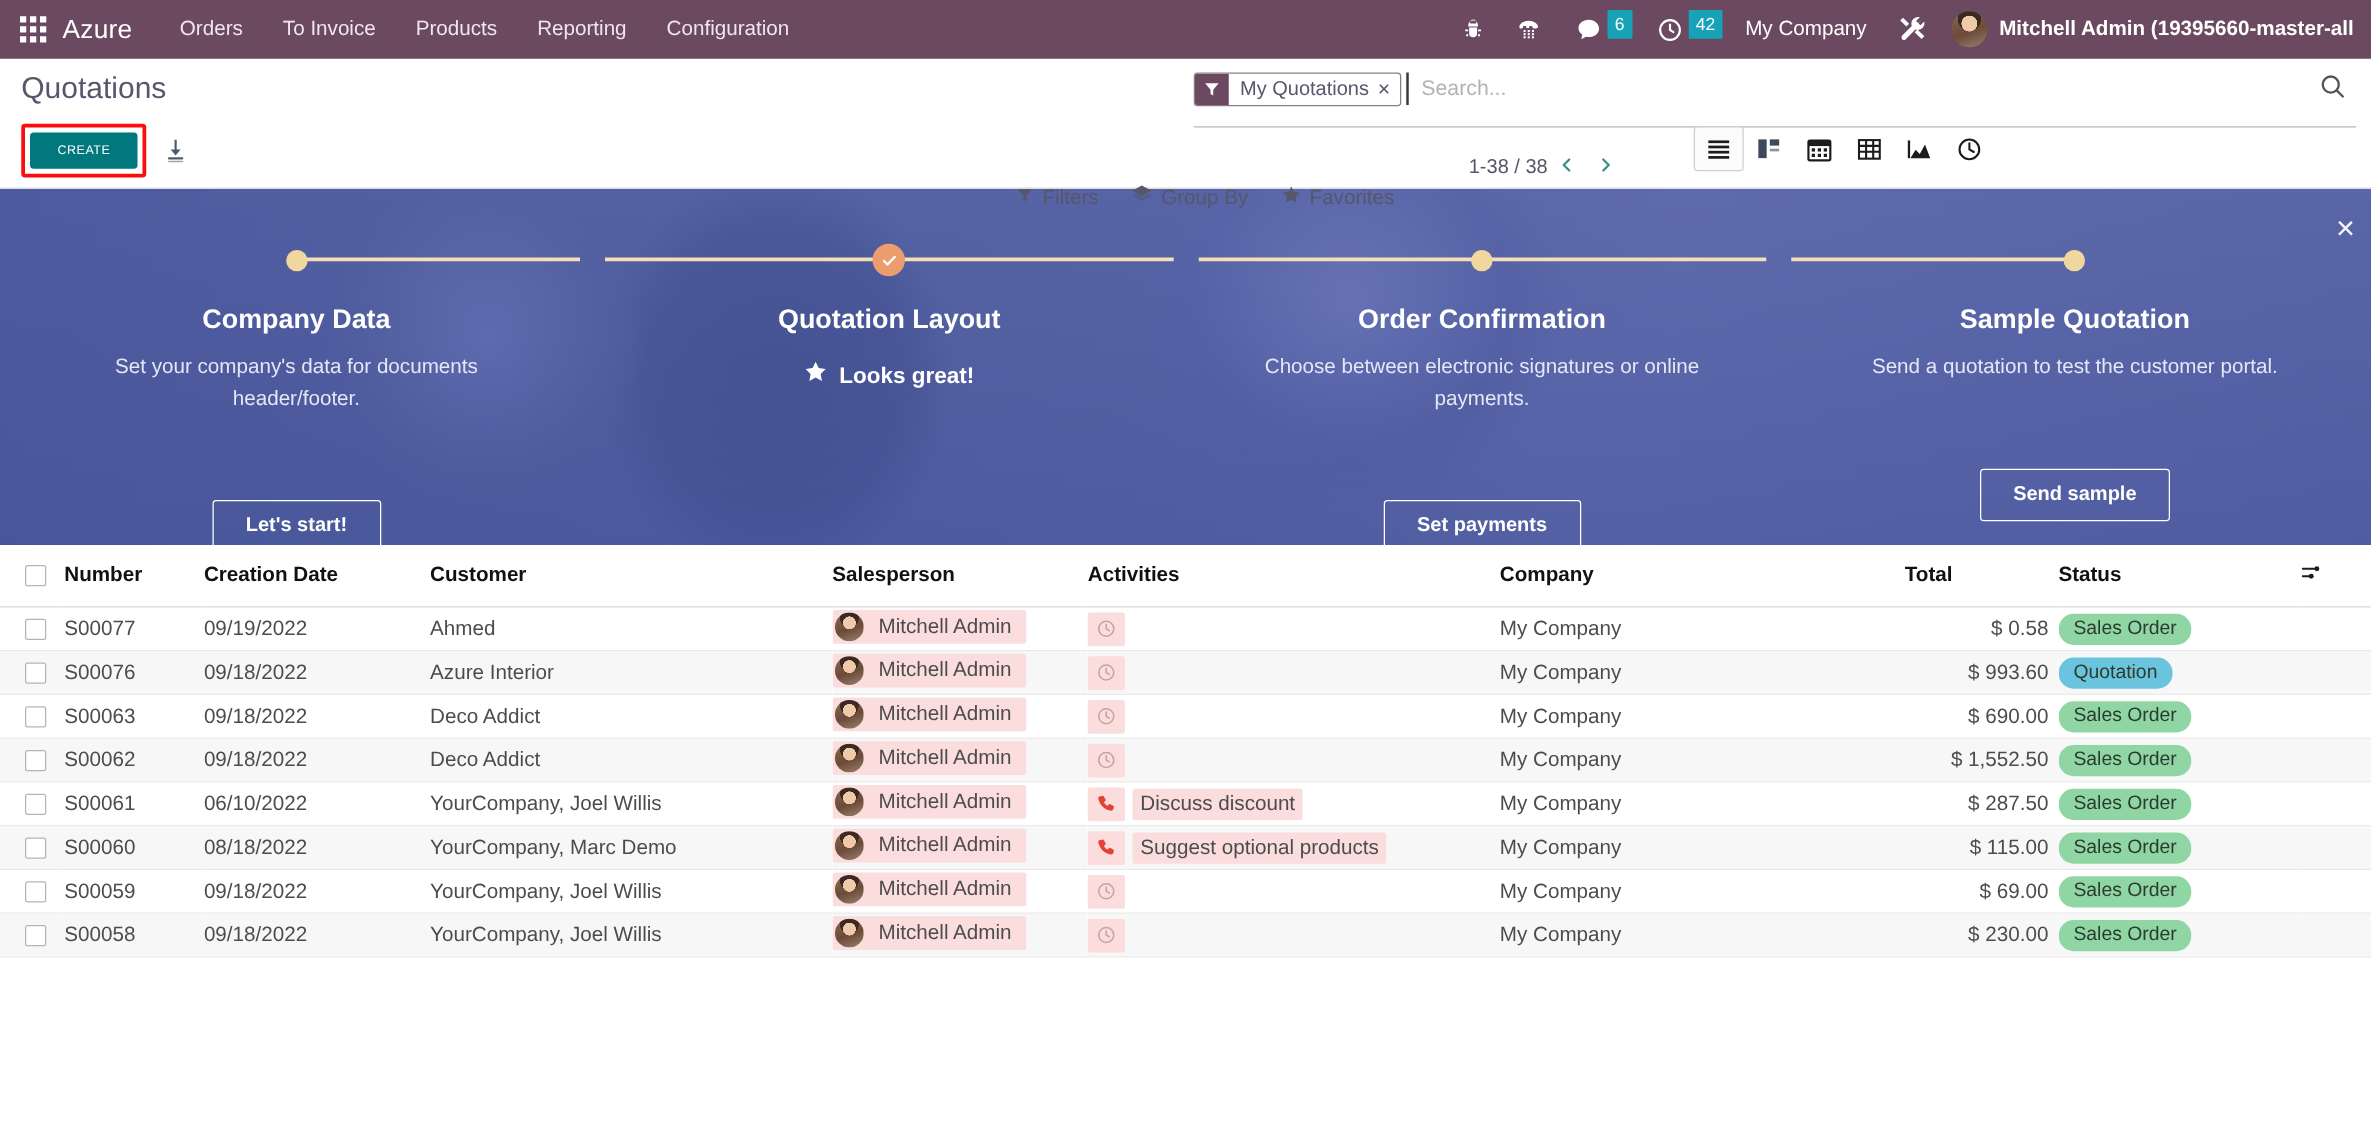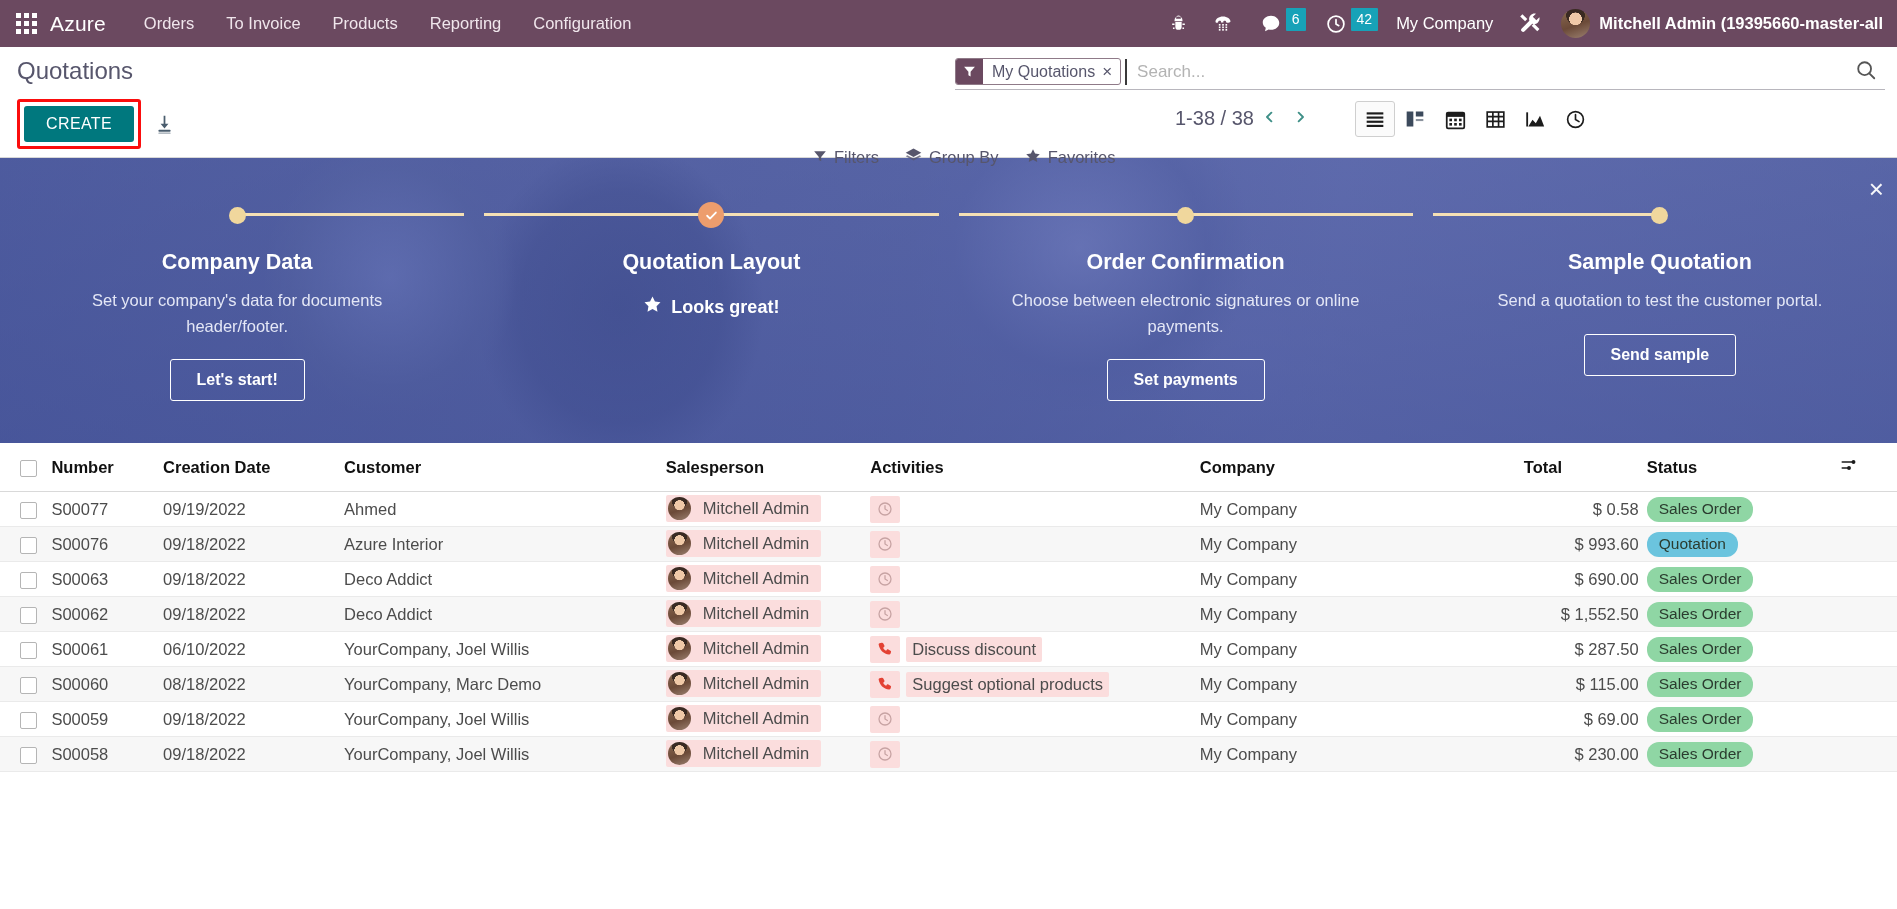--- a/index.html
+++ b/index.html
@@ -113,23 +113,22 @@
     font-weight: 400;
     padding-left: 17px;
     line-height: 1.1;
   }
   .search-area {
     position: absolute;
     left: 955px;
     right: 12px;
     top: 11px;
     display: flex;
-    align-items: center;
     border-bottom: 1px solid #b8b6bd;
-    padding-bottom: 4px;
+    padding-bottom: 16px;
   }
   .facet {
     display: flex;
     align-items: center;
     border: 1px solid #8f7a88;
     border-radius: 3px;
     overflow: hidden;
     height: 27px;
     background: #ffffff;
     flex: 0 0 auto;
@@ -173,21 +172,21 @@
     display: flex;
     align-items: center;
     padding: 4px 12px 8px 17px;
     position: relative;
     min-height: 50px;
   }
   .btn-create {
     background: #00787e;
     color: #ffffff;
     border: none;
-    font-size: 16px;
+    font-size: 10px;
     font-family: "Liberation Sans", sans-serif;
     letter-spacing: .4px;
     padding: 9px 22px;
     border-radius: 3px;
     cursor: pointer;
   }
   .create-highlight {
     border: 3px solid #fb0d0d;
     padding: 4px;
     border-radius: 3px;
@@ -210,24 +209,24 @@
     color: #57566c;
     padding: 5px 13px;
     cursor: pointer;
     white-space: nowrap;
     margin-top: 36px;
   }
 
   .pager {
     position: absolute;
     left: 1175px;
-    top: 12px;
+    top: 28px;
     display: flex;
     align-items: center;
-    font-size: 20px;
+    font-size: 16px;
     color: #57566c;
   }
   .pager-count { white-space: nowrap; }
   .pager-arrow {
     padding: 0 8px;
     cursor: pointer;
     color: #3e8f87;
     font-size: 22px;
     line-height: 1;
     user-select: none;
@@ -339,20 +338,21 @@
     display: inline-block;
     border: 1px solid #ffffff;
     color: #ffffff;
     background: transparent;
     font-size: 16px;
     font-family: "Liberation Sans", sans-serif;
     font-weight: bold;
     padding: 11px 26px;
     border-radius: 3px;
     cursor: pointer;
+    margin-top: 48px;
   }
   .step-done-text {
     color: #ffffff;
     font-size: 18px;
     font-weight: bold;
     display: inline-flex;
     align-items: center;
     gap: 9px;
   }
 

